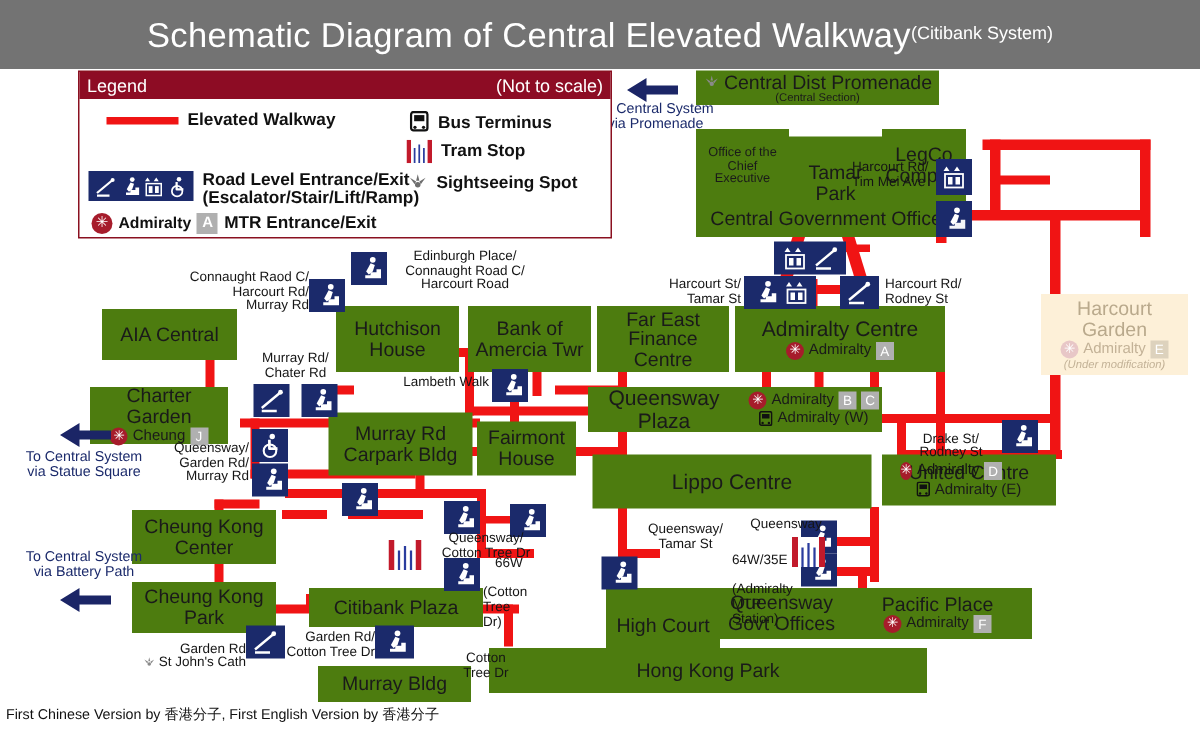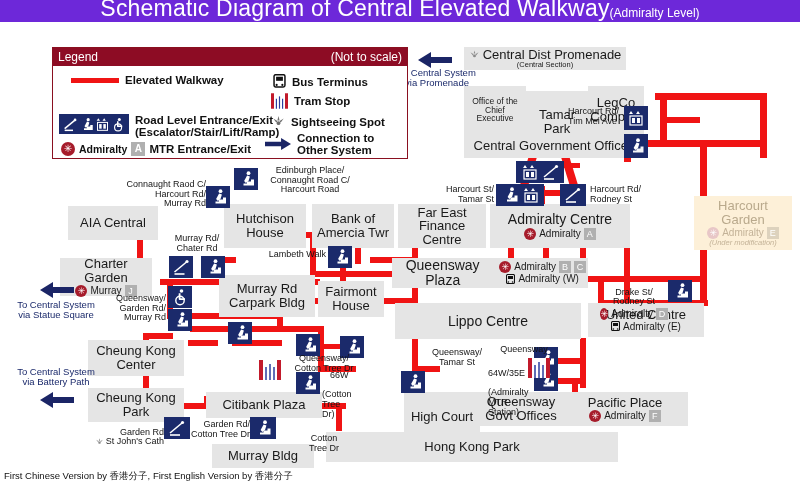--- a/index.html
+++ b/index.html
@@ -7,33 +7,33 @@
   body {
     width:800px; height:486px; overflow:hidden;
     background:#ffffff;
     font-family:"Liberation Sans", sans-serif;
     position:relative;
   }
   #stage { position:absolute; left:0; top:0; width:800px; height:486px; }
 
   
   .titlebar {
-    position:absolute; left:0; top:0; width:800px; height:22px;
-    background:#6d28d9;
-    display:flex; align-items:flex-end; justify-content:center;
+    position:absolute; left:0; top:0; width:800px; height:46px;
+    background:#737373;
+    display:flex; align-items:center; justify-content:center;
   }
   .titlebar .t1 { color:#ffffff; font-size:23px; letter-spacing:.2px; }
   .titlebar .t2 { color:#ffffff; font-size:12px; padding-bottom:2px; }
 
   
   .ln { position:absolute; background:#f01414; z-index:3; }
 
   
   .bld {
-    position:absolute; background:#e5e5e5; z-index:5;
+    position:absolute; background:#4d7c0f; z-index:5;
     display:flex; flex-direction:column; align-items:center; justify-content:center;
     text-align:center; color:#1a1a1a; line-height:1.05;
     font-size:13px; padding:1px 2px;
   }
   .bld .nm { display:block; }
   .bld .sub { font-size:7.5px; display:block; }
   .bld.faded { background:#fdf0d8; color:#b9a98c; }
   .bld.sm { font-size:11px; }
   .bld.xs { font-size:8.5px; }
 
@@ -96,21 +96,21 @@
     position:absolute; left:4px; top:470px; font-size:9.5px; color:#111; z-index:20;
   }
 </style>
 </head>
 <body>
 
 <div id="stage">
 
   <div class="titlebar">
     <span class="t1">Schematic Diagram of Central Elevated Walkway</span>
-      <span class="t2">(Admiralty Level)</span>
+      <span class="t2">(Citibank System)</span>
   </div>
 
   <div class="ln" style="left:655px;top:93px;width:112px;height:7px;"></div>
   <div class="ln" style="left:660px;top:93px;width:7px;height:53px;"></div>
   <div class="ln" style="left:660px;top:117px;width:40px;height:6px;"></div>
   <div class="ln" style="left:760px;top:93px;width:7px;height:65px;"></div>
   <div class="ln" style="left:640px;top:140px;width:125px;height:7px;"></div>
   <div class="ln" style="left:700px;top:140px;width:7px;height:165px;"></div>
   <div class="ln" style="left:624px;top:140px;width:7px;height:22px;"></div>
 
@@ -240,21 +240,21 @@
 House</span>
   </div>
   <div class="bld" style="left:68px;top:206px;width:90px;height:34px;">
     <span class="nm">AIA Central</span>
   </div>
 
   <div class="bld" style="left:60px;top:258px;width:92px;height:38px;">
     <span class="nm">Charter Garden</span>
     <span class="strow">
       <span class="mtrdot">✳</span>
-      <span class="stname">Murray</span>
+      <span class="stname">Cheung</span>
       <span class="exitbox">J</span>
     </span>
   </div>
 
   <div class="bld" style="left:219px;top:275px;width:96px;height:42px;">
     <span class="nm" style="white-space:pre-line;">Murray Rd
 Carpark Bldg</span>
   </div>
   <div class="bld" style="left:318px;top:281px;width:66px;height:36px;">
     <span class="nm" style="white-space:pre-line;">Fairmont
@@ -760,30 +760,19 @@
             <g fill="#6e6e6e">
               <circle cx="6" cy="7.5" r="1.7"></circle>
               <path d="M6 1 L7 5 L5 5z"></path>
               <path d="M1.2 3.2 L5 5.6 L4.1 7.2z"></path>
               <path d="M10.8 3.2 L7 5.6 L7.9 7.2z"></path>
             </g>
           </svg>
         <span>Sightseeing Spot</span>
       </div>
 
-      <div class="lgrow" style="left:212px;top:66px;">
-        <svg width="26" height="16" viewBox="0 0 34 20">
-            <g fill="#1b2566">
-              <path d="M34 10 L21 2 v5 H0 v6 h21 v5z"></path>
-            </g>
-          </svg>
-        <span style="display:block;line-height:1.05;">
-          <span style="display:block;">Connection to</span>
-          <span style="display:block;">Other System</span>
-        </span>
-      </div>
 
     </div>
   </div>
 
   <div class="credit">First Chinese Version by 香港分子, First English Version by 香港分子</div>
 
 </div>
 
 </body></html>

